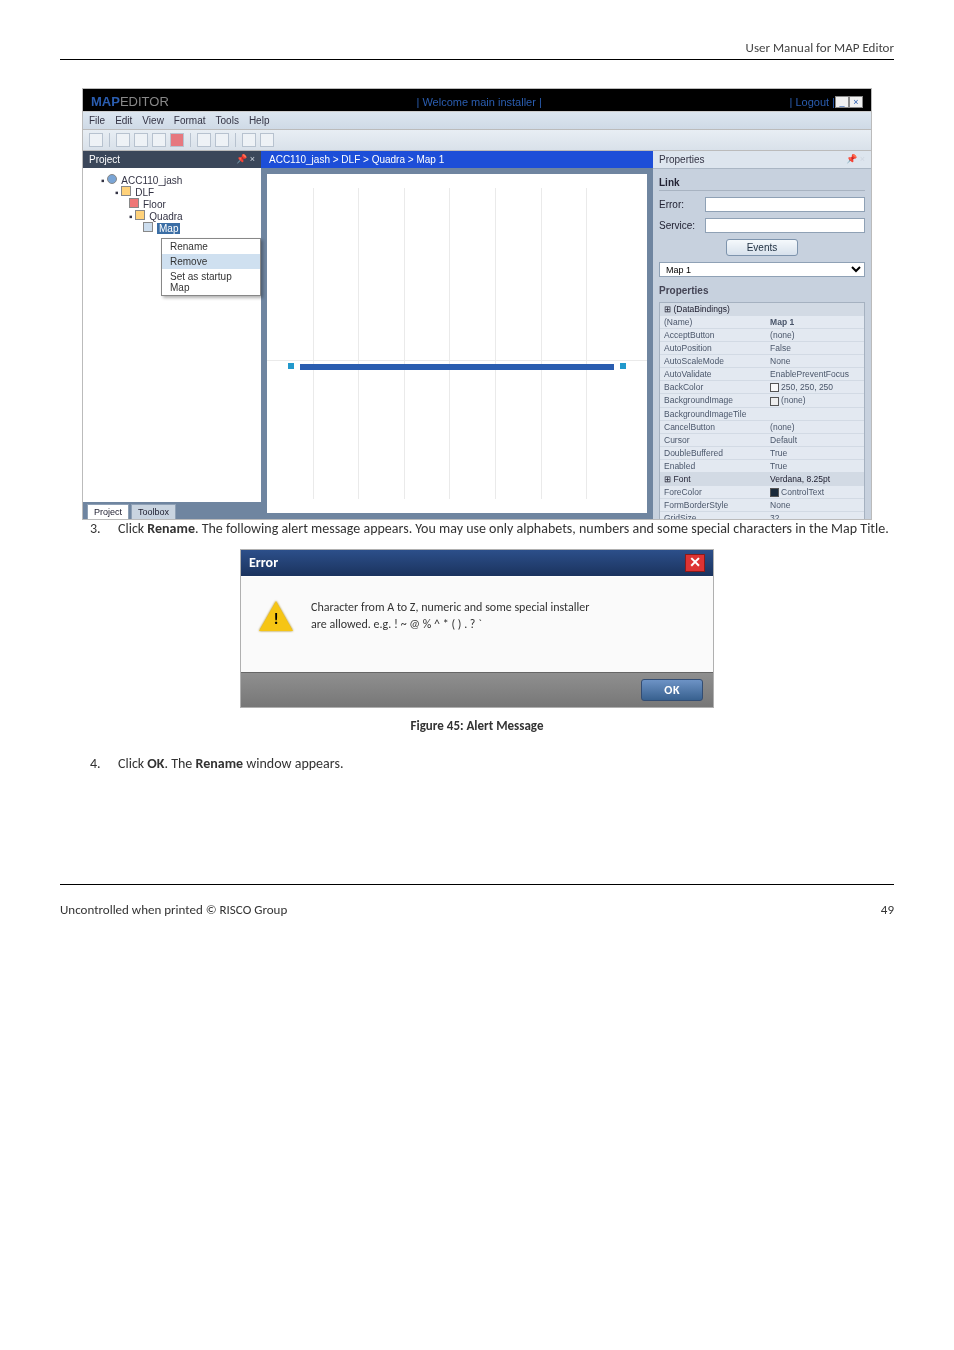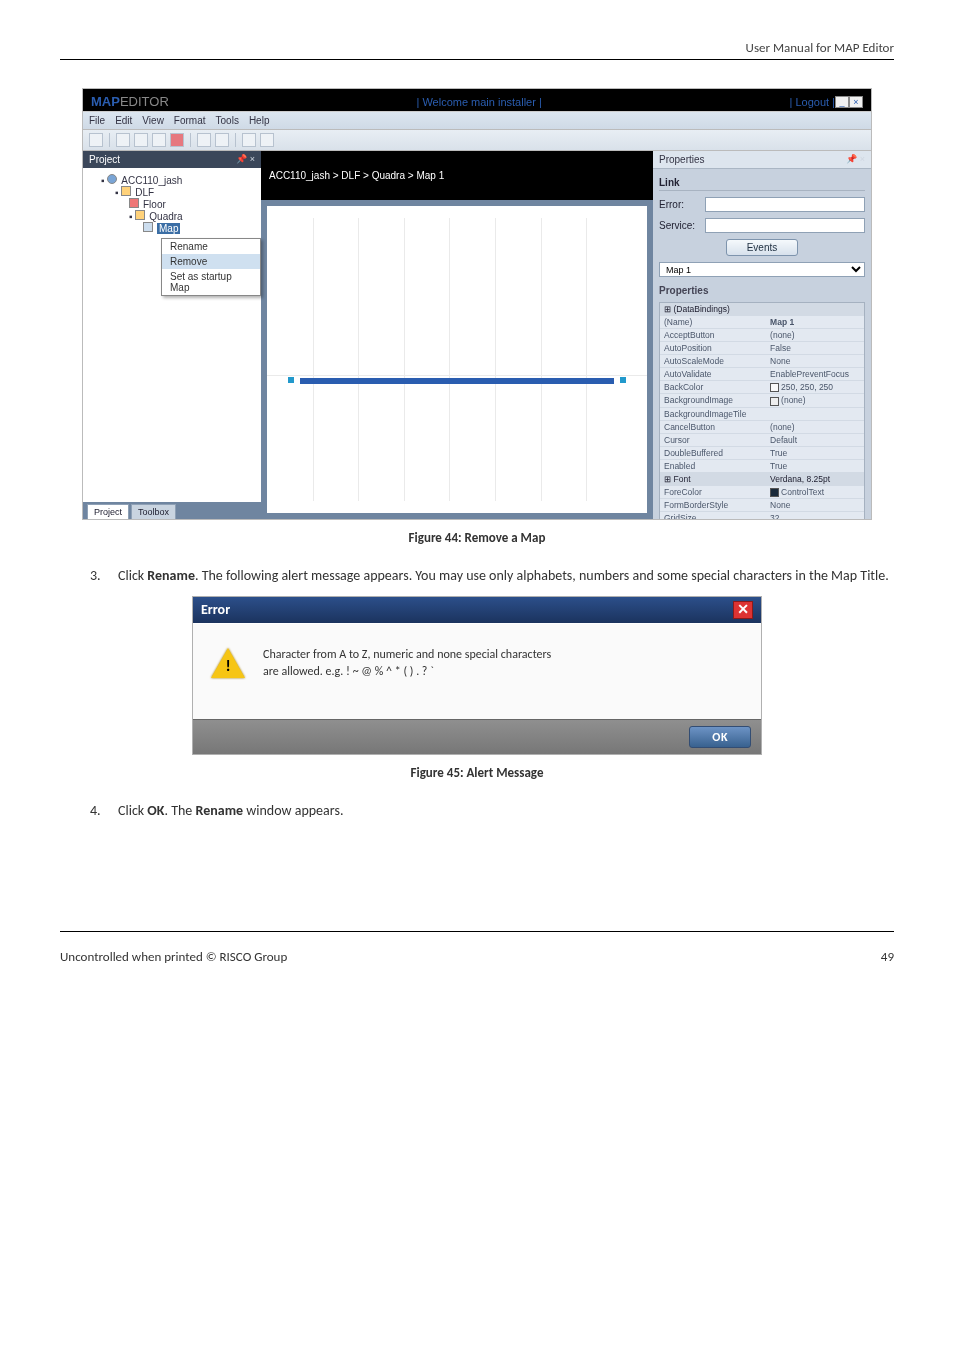--- a/index.html
+++ b/index.html
@@ -61,21 +61,21 @@
   .tree-ico.floor { background:#e77; }
   .tree-sel { background:#3b6ea5; color:#fff; padding:0 2px; }
   .ctxmenu { position:absolute; background:#fff; border:1px solid #888; box-shadow:2px 2px 3px rgba(0,0,0,.3); font-size:10px; }
   .ctxmenu div { padding:2px 14px 2px 8px; color:#333; }
   .ctxmenu .sel { background:#cfe0f0; }
   .tabs44 { background:#6f85a0; display:flex; gap:2px; padding:2px 4px 0 4px; margin-top:auto; }
   .tab44 { background:#c9d4e0; color:#223; padding:2px 6px; border:1px solid #8ea0b5; border-bottom:none; font-size:9px; }
   .tab44.active { background:#fff; }
 
   .center44 { flex:1; display:flex; flex-direction:column; background:#6f85a0; }
-  .breadcrumb44 { background:#000000; color:#fff; padding:19px 8px; font-size:10px; }
+  .breadcrumb44 { background:#1d4ed8; color:#fff; padding:3px 8px; font-size:10px; }
   .canvas44 { flex:1; margin:6px; background:#fff; position:relative; overflow:hidden;}
   .grid-col { position:absolute; top:4%; bottom:4%; border-left:1px solid #eaeaea; }
   .grid-row { position:absolute; left:0; right:0; border-top:1px solid #eaeaea; }
   .bluebar { height:6px; background:#2a5db0; margin:0 10px -3px 10px; position:relative; top:-3px;}
   .bluedot { width:6px; height:6px; background:#29c; position:absolute; }
 
   .right44 { width:218px; background:#c7d1de; display:flex; flex-direction:column; }
   .props-title { background:#dde5ee; border-bottom:1px solid #aab6c4; padding:3px 6px; display:flex; justify-content:space-between; color:#334; }
   .props-body { padding:6px; display:flex; flex-direction:column; gap:6px; }
   .link-head { font-weight:bold; color:#223; padding:2px 0; border-bottom:1px solid #a8b3c1;}
@@ -92,21 +92,21 @@
   .swatch { display:inline-block; width:9px; height:9px; border:1px solid #555; vertical-align:middle; margin-right:2px; }
 
   .fig-caption { text-align:center; font-weight:bold; font-size:13px; color:#333; margin:10px 0 22px 0; }
 
   
   .step { display:flex; gap:10px; margin: 0 0 10px 30px; font-size:14px; line-height:1.35; color:#333; }
   .step .num { width:18px; flex:none; }
   .step .txt b { font-weight:bold; }
 
   
-  .fig45 { width:570px; background:#ececec; border:1px solid #b0b0b0; margin:6px auto 0 auto; display:flex; flex-direction:column; }
+  .fig45 { width:474px; background:#ececec; border:1px solid #b0b0b0; margin:6px auto 0 auto; display:flex; flex-direction:column; }
   .err-title { display:flex; align-items:center; justify-content:space-between; background:linear-gradient(#2c4f8a,#1b335e); padding:4px 8px; }
   .err-title span { color:#fff; font-weight:bold; font-size:14px; }
   .err-close { width:20px; height:18px; background:#d33; border:1px solid #8a1a1a; display:flex; align-items:center; justify-content:center; color:#fff; font-weight:bold; font-size:13px; }
   .err-body { display:flex; gap:18px; padding:22px 18px 40px 18px; background:#fafafa; border-top:1px solid #fff; }
   .warn-ico { width:34px; height:30px; position:relative; flex:none; margin-top:2px; }
   .warn-tri { width:0; height:0; border-left:17px solid transparent; border-right:17px solid transparent; border-bottom:30px solid #f6c514; filter:drop-shadow(0 0 1px #a07b00); }
   .warn-ex { position:absolute; left:0; right:0; top:8px; text-align:center; font-weight:bold; color:#000; font-size:16px; }
   .err-msg { font-size:12px; color:#333; line-height:1.4; }
   .err-foot { background:linear-gradient(#8f8f8f,#777); padding:6px 10px; display:flex; justify-content:flex-end; border-top:1px solid #666; }
   .ok-btn { border:1px solid #334d73; background:linear-gradient(#6d93c5,#38618f); color:#fff; font-weight:bold; padding:3px 22px; border-radius:3px; font-size:12px; letter-spacing:.5px;}
@@ -309,41 +309,40 @@
                   </tr>
 
             </tbody>
               </table>
           </div>
         </div>
       </div>
     </div>
   </div>
 
-  <div class="fig-caption">Figure 44: Remove a Map</div>
 
   <div class="step">
     <div class="num">3.</div>
     <div class="txt">
       <span>Click </span><b>Rename</b><span>. The following alert message appears. You may use only alphabets, numbers and some special characters in the Map Title.</span>
     </div>
   </div>
 
   <div class="fig45">
     <div class="err-title">
       <span>Error</span>
       <span class="err-close">✕</span>
     </div>
     <div class="err-body">
       <div class="warn-ico">
         <div class="warn-tri"></div>
         <div class="warn-ex">!</div>
       </div>
       <div class="err-msg">
-        <span>Character from A to Z, numeric and none special characters</span><br>
+        <span>Character from A to Z, numeric and some special installer</span><br>
         <span>are allowed. e.g.  ! ~ @ % ^ * ( ) . ? `</span>
       </div>
     </div>
     <div class="err-foot">
       <span class="ok-btn">OK</span>
     </div>
   </div>
 
   <div class="fig-caption">Figure 45: Alert Message</div>
 

